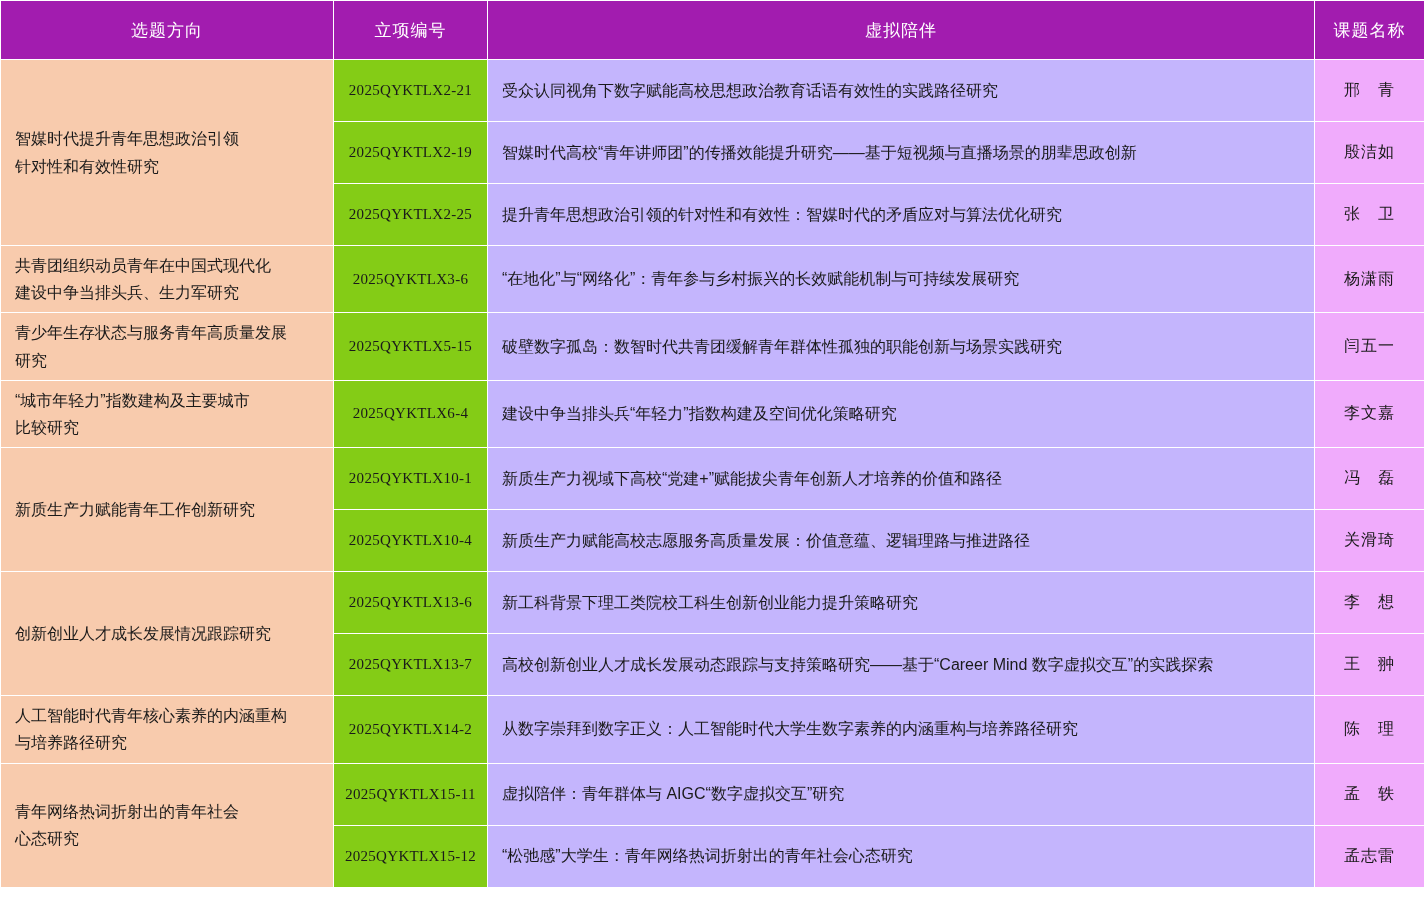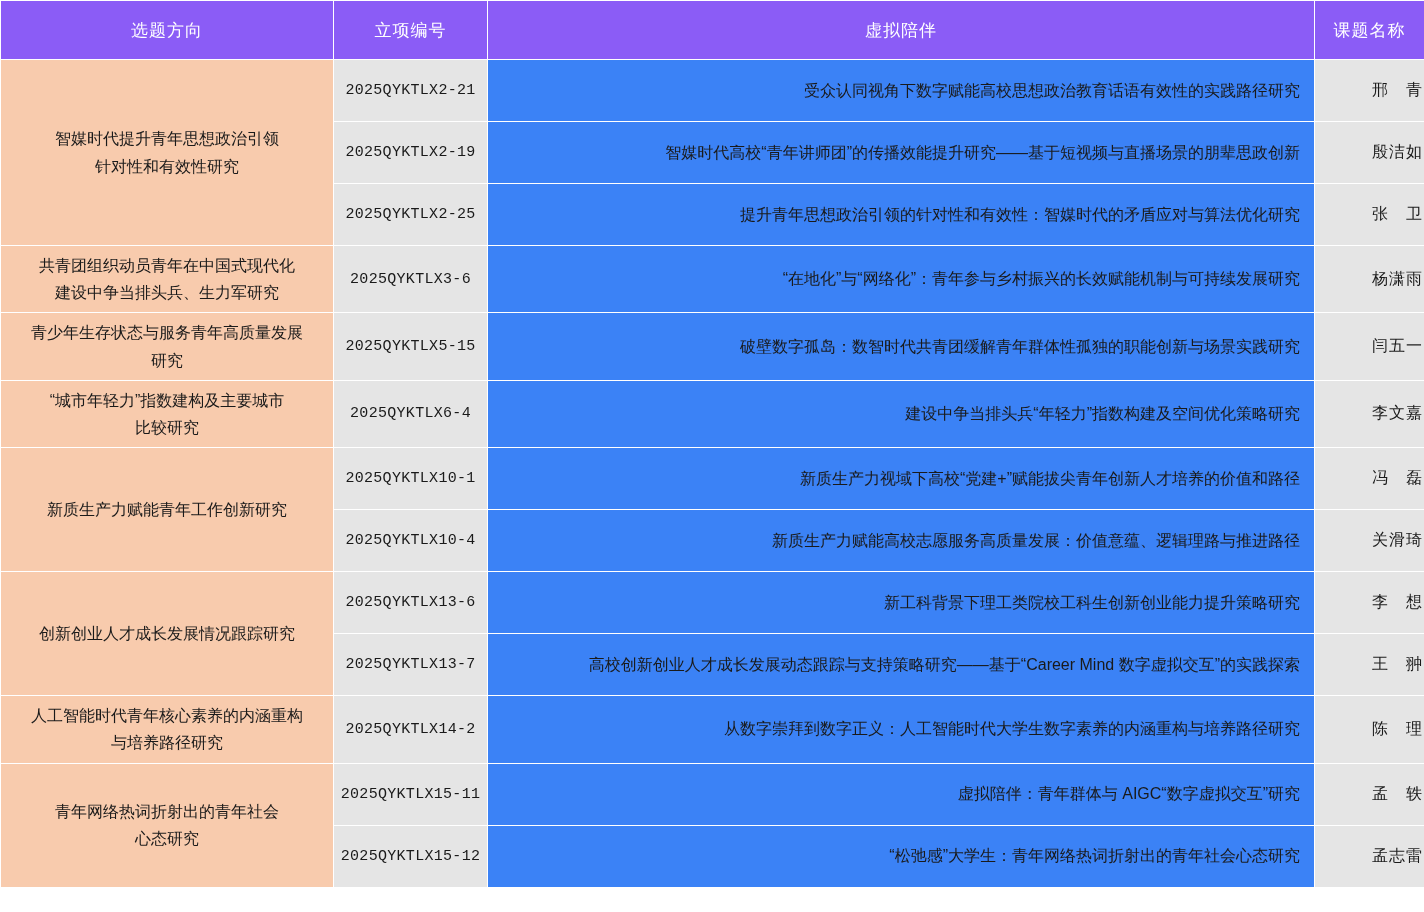--- a/index.html
+++ b/index.html
@@ -17,60 +17,60 @@
     border-collapse: collapse;
     width: 1424px;
     table-layout: fixed;
   }
   table.project-table col.c-direction { width: 333px; }
   table.project-table col.c-code      { width: 154px; }
   table.project-table col.c-title     { width: 827px; }
   table.project-table col.c-leader    { width: 110px; }
 
   thead th {
-    background: #8b5cf6;
+    background: #a21caf;
     color: #ffffff;
     font-size: 17px;
     font-weight: normal;
     height: 56px;
     border: 1px solid #ffffff;
     text-align: center;
     vertical-align: middle;
     letter-spacing: 1px;
   }
   tbody td {
     border: 1px solid #ffffff;
     font-size: 16px;
     color: #1a1a1a;
     vertical-align: middle;
     height: 62px;
     box-sizing: border-box;
   }
   td.direction {
     background: #F8CBAD;
-    text-align: center;
+    text-align: left;
     line-height: 1.7;
     padding: 6px 14px;
   }
   td.code {
-    background: #e5e5e5;
+    background: #84cc16;
     text-align: center;
-    font-family: Liberation Mono, monospace;
+    font-family: Liberation Serif, serif;
     font-size: 15px;
     letter-spacing: 0.3px;
   }
   td.title {
-    background: #3b82f6;
-    text-align: right;
+    background: #c4b5fd;
+    text-align: left;
     padding: 6px 14px;
     line-height: 1.5;
   }
   td.leader {
-    background: #e5e5e5;
-    text-align: right;
+    background: #f0abfc;
+    text-align: center;
     letter-spacing: 1px;
   }
 </style>
 </head>
 <body>
 
 <table class="project-table">
   <colgroup>
     <col class="c-direction">
     <col class="c-code">

